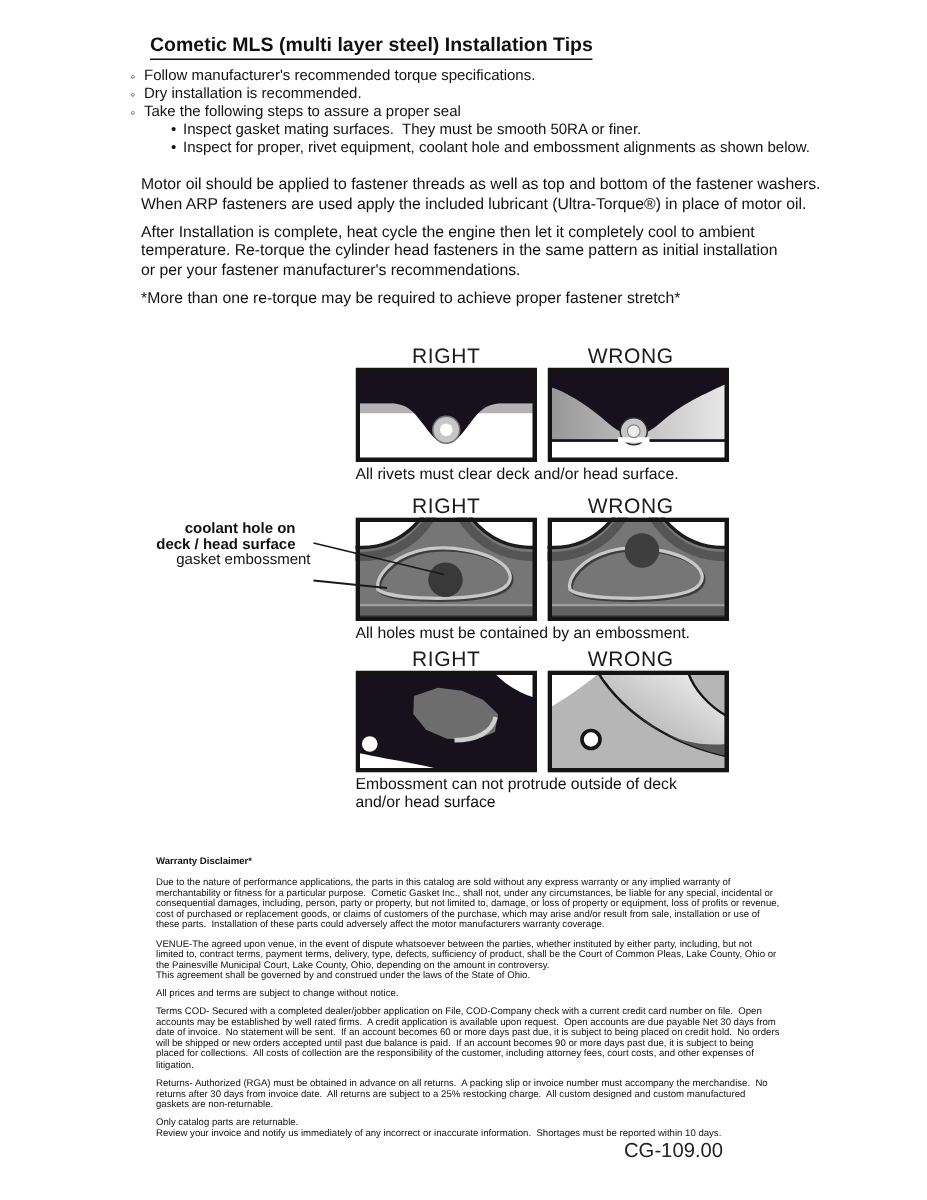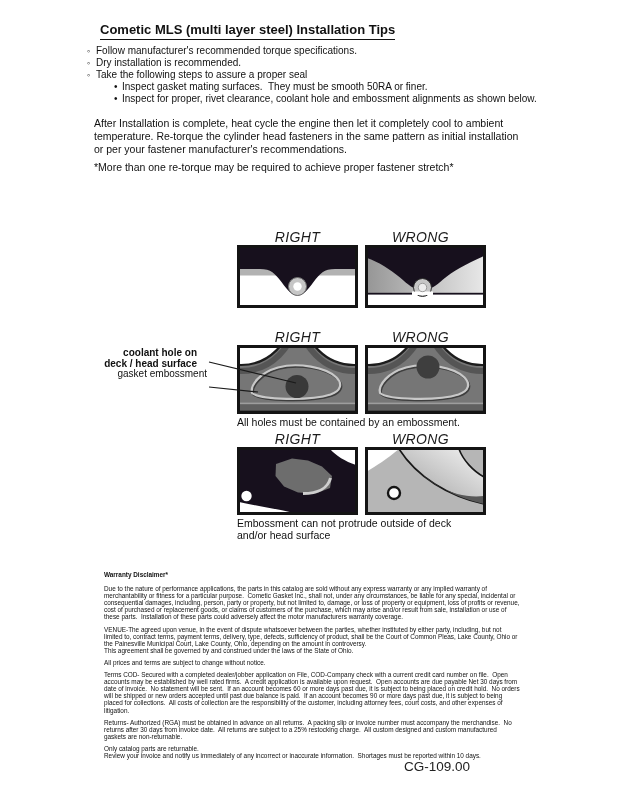--- a/index.html
+++ b/index.html
@@ -16,35 +16,35 @@
   .bullet-row .mark{width:9px;flex:0 0 9px;font-size:9px;line-height:12px;}
   .bullet-row.sub{margin-left:27px;}
   .bullet-row.sub .mark{width:8px;flex:0 0 8px;font-size:10px;}
   
   .diesel{position:absolute;left:94px;top:117px;width:440px;}
   .diesel h3{margin:0 0 4px 0;font-size:11px;font-weight:bold;}
   .diesel p{margin:0 0 6px 0;font-size:10.5px;line-height:12.8px;white-space:pre;}
   
   .figrow{position:absolute;left:237px;width:260px;}
   .figrow1{top:229px;} .figrow2{top:329px;} .figrow3{top:431px;}
-  .figlabels{display:flex;gap:2px;height:16px;font-style:italic;}
+  .figlabels{display:flex;gap:2px;height:16px;}
   .figlabels .lab{width:121px;text-align:center;font-size:14px;letter-spacing:.4px;color:#1c1c1c;}
   .figboxes{display:flex;gap:7px;}
   .figcaption{margin-top:3px;font-size:10.5px;line-height:11.5px;white-space:pre;color:#111;}
   
   .callout{position:absolute;text-align:right;font-size:10px;line-height:11px;white-space:pre;color:#111;}
   .callout1{left:85px;top:347px;width:112px;font-weight:bold;}
   .callout2{left:95px;top:368px;width:112px;}
   .leaders{position:absolute;left:208px;top:352px;}
   
   .disclaimer{position:absolute;left:104px;top:571px;width:416px;font-size:6.4px;line-height:7.1px;color:#111;}
   .disclaimer .dhead{font-weight:bold;margin:0 0 7px 0;}
   .disclaimer p{margin:0 0 5px 0;white-space:pre-wrap;}
   
-  .footer{position:absolute;left:404px;top:759px;font-size:13.5px;color:#222;}
+  .footer{position:absolute;left:416px;top:759px;font-size:13.5px;color:#222;}
 </style>
 </head>
 <body>
 
 <div class="page">
 
   <div class="title">Cometic MLS (multi layer steel) Installation Tips</div>
 
   <div class="bullets">
     <div class="bullet-row">
@@ -58,25 +58,27 @@
     <div class="bullet-row">
       <span class="mark">◦</span>
       <span>Take the following steps to assure a proper seal</span>
     </div>
     <div class="bullet-row sub">
       <span class="mark">•</span>
       <span>Inspect gasket mating surfaces.  They must be smooth 50RA or finer.</span>
     </div>
     <div class="bullet-row sub">
       <span class="mark">•</span>
-      <span>Inspect for proper, rivet clearance, coolant hole and embossment alignments as shown below.</span>
+      <span>Inspect for proper, rivet equipment, coolant hole and embossment alignments as shown below.</span>
     </div>
   </div>
 
   <div class="diesel">
+    <p>Motor oil should be applied to fastener threads as well as top and bottom of the fastener washers.
+When ARP fasteners are used apply the included lubricant (Ultra-Torque®) in place of motor oil.</p>
     <p>After Installation is complete, heat cycle the engine then let it completely cool to ambient
 temperature. Re-torque the cylinder head fasteners in the same pattern as initial installation
 or per your fastener manufacturer's recommendations.</p>
     <p>*More than one re-torque may be required to achieve proper fastener stretch*</p>
   </div>
 
   <div class="figrow figrow1">
     <div class="figlabels">
       <div class="lab">RIGHT</div>
       <div class="lab">WRONG</div>
@@ -101,20 +103,21 @@
         <rect x="2" y="12" width="117" height="37" fill="url(#g1)"></rect>
         <path d="M2,2 H119 V11 C99,20 88,26 78,34.5 C71,40.5 66,45 57.5,45 C49,45 43,39.5 35,32.5 C25,24.5 13,16.5 2,13 Z" fill="#17101d"></path>
         <rect x="2" y="49.5" width="117" height="12" fill="#fff"></rect>
         <rect x="2" y="47.8" width="117" height="1.8" fill="#17101d"></rect>
         <circle cx="57.5" cy="42.5" r="9" fill="#c6c6c6" stroke="#2a2a2a" stroke-width="1"></circle>
         <rect x="47" y="46.5" width="21" height="3.5" fill="#fff"></rect>
         <circle cx="57.5" cy="42.5" r="4.2" fill="#ececec" stroke="#8a8a8a" stroke-width="0.8"></circle>
         <rect x="1.5" y="1.5" width="118" height="60" fill="none" stroke="#141414" stroke-width="3"></rect>
       </svg>
     </div>
+    <div class="figcaption">All rivets must clear deck and/or head surface.</div>
   </div>
 
   <div class="figrow figrow2">
     <div class="figlabels">
       <div class="lab">RIGHT</div>
       <div class="lab">WRONG</div>
     </div>
     <div class="figboxes">
       <svg width="121" height="69" viewBox="0 0 121 69">
         <rect x="0" y="0" width="121" height="69" fill="#767676"></rect>

